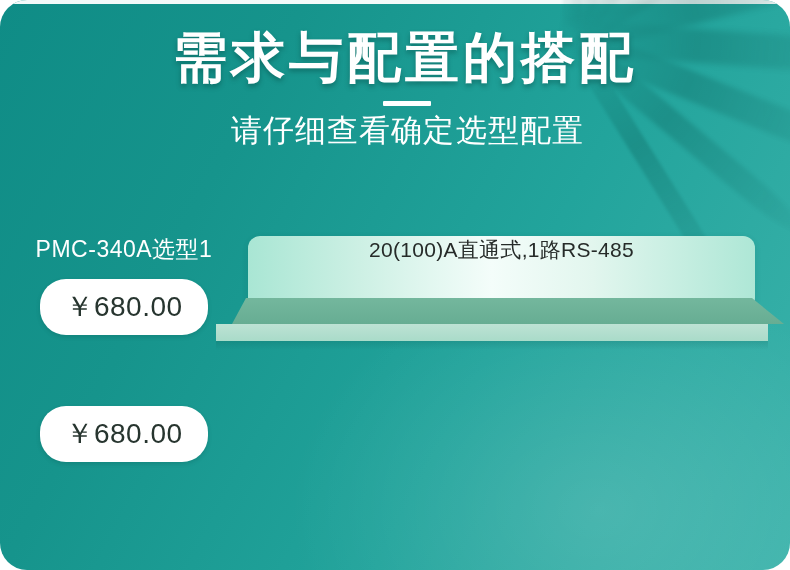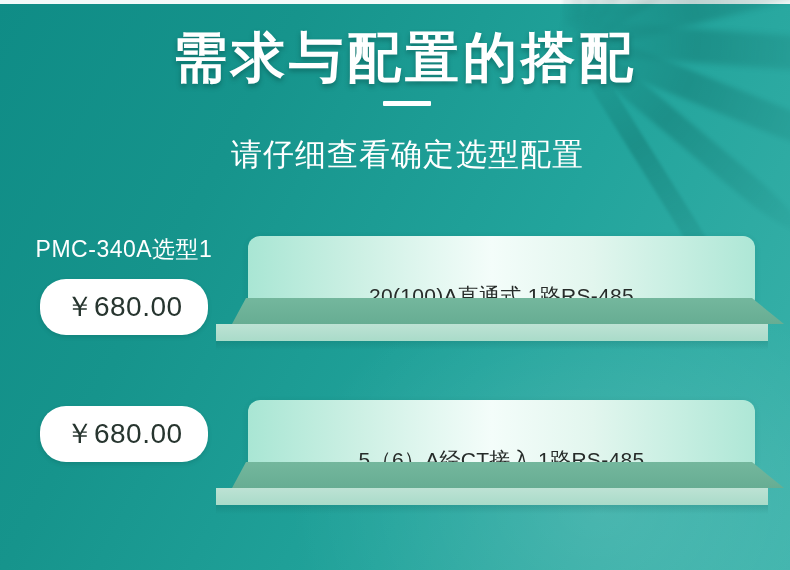--- a/index.html
+++ b/index.html
@@ -9,20 +9,21 @@
     overflow:hidden;
     font-family:"Liberation Sans","DejaVu Sans",sans-serif;
   }
 
   #poster {
     position:relative;
     width:790px; height:570px;
     background:
       linear-gradient(118deg,#0f8c86 0%, #16948c 28%, #22a49c 62%, #3cb3ab 100%);
     overflow:hidden;
+    border-radius:27px;
   }
 
   
   .top-edge {
     position:absolute; left:0; top:0; width:790px; height:4px;
     background:#ffffff; opacity:.95;
   }
 
   
   .fronds { position:absolute; right:-40px; top:-150px; width:460px; height:420px;
@@ -69,21 +70,21 @@
 
   .divider {
     width:48px; height:5px;
     background:#ffffff;
     margin:14px auto 0 auto;
     margin-left:383px;
     border-radius:1px;
   }
 
   .subtitle {
-    margin-top:28px;
+    margin-top:4px;
     font-size:31px;
     color:#ffffff;
     letter-spacing:1px;
     padding-left:26px;
     white-space:nowrap;
   }
   .subtitle .hl {
     position:relative;
     display:inline-block;
     padding:0 1px;
@@ -136,21 +137,21 @@
   .shelf-card {
     position:absolute; left:0; top:8px;
     width:507px; height:74px;
     border-radius:12px;
     background:linear-gradient(90deg,
         #a9e6d4 0%,
         #cdf0e4 22%,
         #f4fdfa 48%,
         #e2f6ee 68%,
         #aee7d6 100%);
-    display:flex; align-items:flex-end; justify-content:center;
+    display:flex; align-items:flex-start; justify-content:center;
     box-shadow:0 2px 6px rgba(0,60,55,.12);
   }
   .shelf-card-text {
     font-size:21px;
     color:#262b29;
     letter-spacing:.3px;
     white-space:nowrap;
   }
 
   .shelf-slab {
@@ -219,23 +220,15 @@
       <div class="shelf-slab"></div>
       <div class="shelf-base"></div>
       <div class="shelf-shadow"></div>
     </div>
   </div>
 
   <div class="row row-2">
     <div class="row-left">
       <div class="price-pill">￥680.00</div>
     </div>
-    <div class="shelf">
-      <div class="shelf-card">
-        <span class="shelf-card-text">5（6）A经CT接入,1路RS-485</span>
-      </div>
-      <div class="shelf-slab"></div>
-      <div class="shelf-base"></div>
-      <div class="shelf-shadow"></div>
-    </div>
   </div>
 
 </div>
 
 </body></html>

